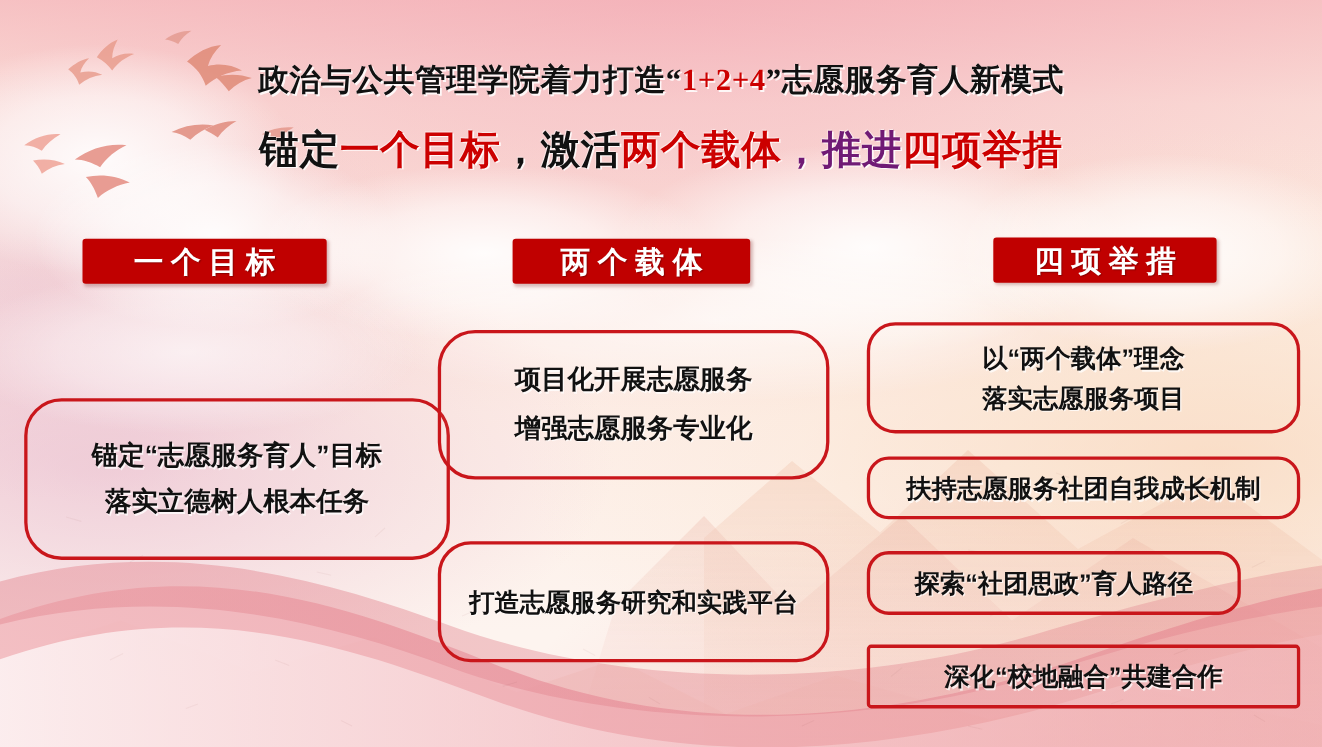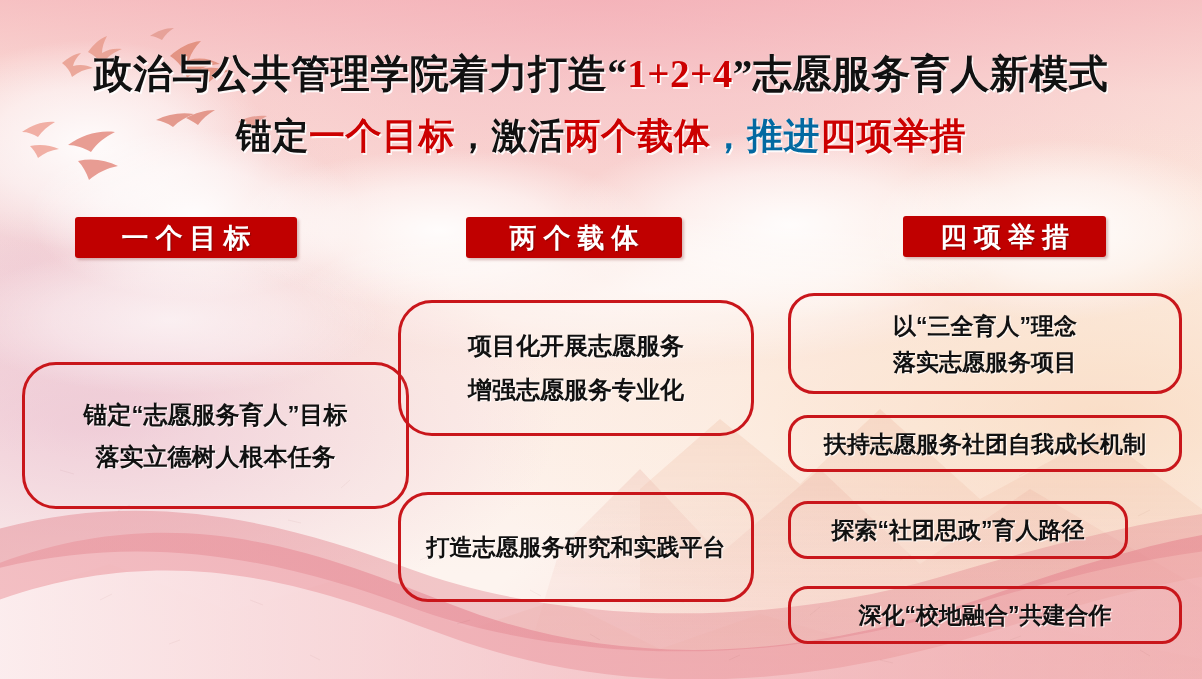--- a/index.html
+++ b/index.html
@@ -82,21 +82,21 @@
     left: 0; right: 0; top: 48px;
     text-align: center;
   }
   .title-line {
     font-family: "Liberation Serif", "DejaVu Serif", serif;
     font-weight: bold;
     letter-spacing: .5px;
     white-space: nowrap;
     text-shadow: 1.5px 1.5px 0 rgba(255,255,255,0.85), -0.5px -0.5px 0 rgba(255,255,255,0.5);
   }
-  .title-line-1 { font-size: 39px; color: #111111; line-height: 52px; }
+  .title-line-1 { font-size: 28px; color: #111111; line-height: 52px; }
   .title-line-2 { font-size: 36px; color: #111111; line-height: 52px; margin-top: 10px; }
 
   
   .col-head {
     position: absolute;
     height: 41px;
     background: #C00000;
     border-radius: 3px;
     box-shadow: 2px 2px 3px rgba(120,30,30,0.28);
     display: flex;
@@ -145,21 +145,21 @@
   .box.mid-1 .line { font-size: 24px; line-height: 44px; }
 
   .box.mid-2 { left: 398px; top: 492px; width: 356px; height: 110px; border-radius: 30px; }
   .box.mid-2 .line { font-size: 23px; line-height: 36px; }
 
   .box.right-1 { left: 788px; top: 293px; width: 394px; height: 101px; border-radius: 26px; }
   .box.right-1 .line { font-size: 23px; line-height: 36px; }
 
   .box.right-2 { left: 788px; top: 415px; width: 394px; height: 57px; border-radius: 20px; }
   .box.right-3 { left: 788px; top: 501px; width: 340px; height: 58px; border-radius: 20px; text-align: right; }
-  .box.right-4 { left: 788px; top: 586px; width: 394px; height: 58px; border-radius: 20px; }
+  .box.right-4 { left: 788px; top: 586px; width: 394px; height: 58px; border-radius: 4px; }
   .box.right-2 .line, .box.right-3 .line, .box.right-4 .line { font-size: 23px; line-height: 30px; }
 </style>
 </head>
 <body>
 
 <div id="slide">
 
   <div class="bg-base"></div>
   <div class="topglow"></div>
   <div class="bg-warm-right"></div>
@@ -267,21 +267,21 @@
         <path d="M1030,470 l-11,6"></path>
         <path d="M1100,440 l10,-7"></path>
       <path d="M880,500 l13,2"></path>
         <path d="M1150,510 l-12,6"></path>
         <path d="M900,560 l11,-5"></path>
     </g>
   </svg>
 
   <div class="title-block">
     <div class="title-line title-line-1"><span style="color: rgb(17, 17, 17);">政治与公共管理学院着力打造</span><span style="color: rgb(17, 17, 17);">“</span><span style="color: rgb(204, 0, 0);">1+2+4</span><span style="color: rgb(17, 17, 17);">”</span><span style="color: rgb(17, 17, 17);">志愿服务育人新模式</span></div>
-    <div class="title-line title-line-2"><span style="color: rgb(17, 17, 17);">锚定</span><span style="color: rgb(204, 0, 0);">一个目标</span><span style="color: rgb(17, 17, 17);">，激活</span><span style="color: rgb(204, 0, 0);">两个载体</span><span style="color: #0369a1;">，推进</span><span style="color: rgb(204, 0, 0);">四项举措</span></div>
+    <div class="title-line title-line-2"><span style="color: rgb(17, 17, 17);">锚定</span><span style="color: rgb(204, 0, 0);">一个目标</span><span style="color: rgb(17, 17, 17);">，激活</span><span style="color: rgb(204, 0, 0);">两个载体</span><span style="color: #701a75;">，推进</span><span style="color: rgb(204, 0, 0);">四项举措</span></div>
   </div>
 
   <div class="col-head h1">
     <span>一个目标</span>
   </div>
   <div class="col-head h2">
     <span>两个载体</span>
   </div>
   <div class="col-head h3">
     <span>四项举措</span>
@@ -294,21 +294,21 @@
 
   <div class="box mid-1">
     <div class="line">项目化开展志愿服务</div>
     <div class="line">增强志愿服务专业化</div>
   </div>
   <div class="box mid-2">
     <div class="line">打造志愿服务研究和实践平台</div>
   </div>
 
   <div class="box right-1">
-    <div class="line">以“三全育人”理念</div>
+    <div class="line">以“两个载体”理念</div>
     <div class="line">落实志愿服务项目</div>
   </div>
   <div class="box right-2">
     <div class="line">扶持志愿服务社团自我成长机制</div>
   </div>
   <div class="box right-3">
     <div class="line">探索“社团思政”育人路径</div>
   </div>
   <div class="box right-4">
     <div class="line">深化“校地融合”共建合作</div>

